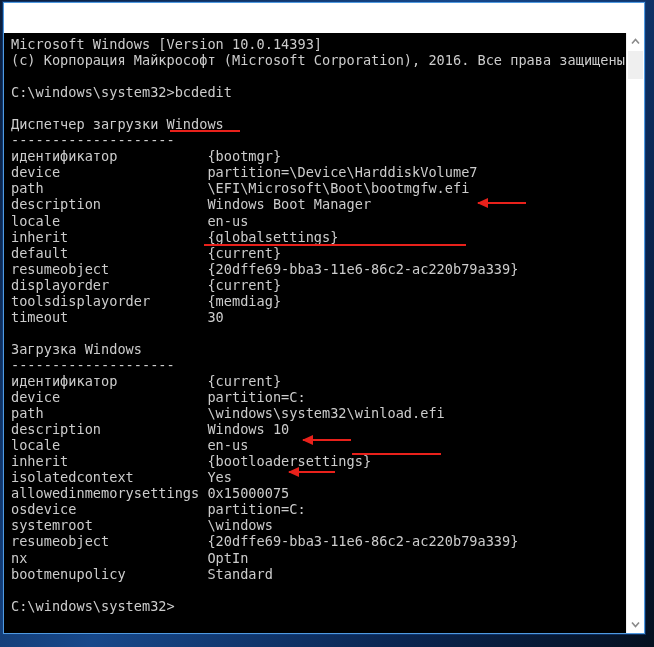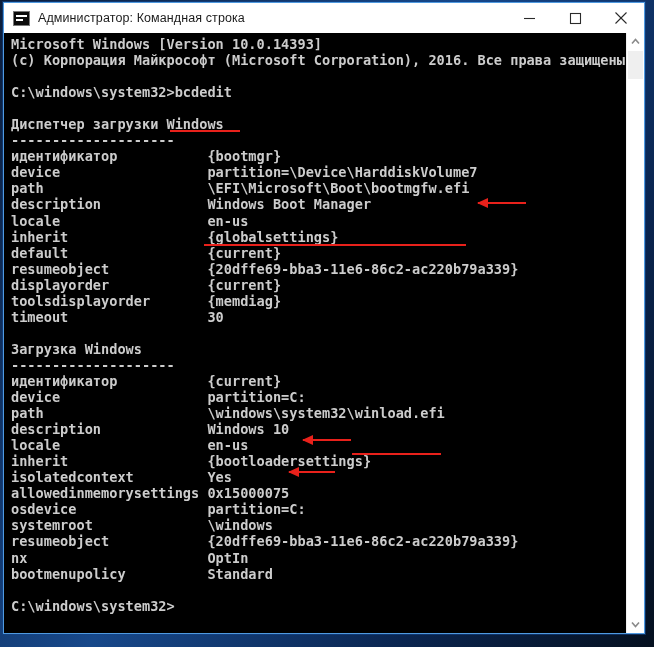--- a/index.html
+++ b/index.html
@@ -112,21 +112,21 @@
   #screen {
     position: relative;
     font-family: "DejaVu Sans Mono", monospace;
     font-size: 13.6px;
     line-height: 16.05px;
     color: #cccccc;
     white-space: pre;
     padding-left: 7px;
     letter-spacing: 0px;
   }
-  .ln { height: 16.05px; font-weight: bold; }
+  .ln { height: 16.05px; }
 
   
   #scrollbar {
     position: relative;
     width: 17px;
     flex: none;
     background: #ffffff;
     border-left: 1px solid #f0f0f0;
   }
   .sb-arrow {
@@ -173,43 +173,20 @@
     border-right: 11px solid #e8211b;
   }
 </style>
 </head>
 <body>
 
 <div id="desktop">
 
   <div id="window">
 
-    <div id="titlebar">
-      <div id="cmd-icon"></div>
-      <div id="title-text">Администратор: Командная строка</div>
-
-      <div class="winbtns">
-        <div class="winbtn">
-          <svg width="13" height="13" viewBox="0 0 13 13">
-            <line x1="1" y1="6.5" x2="12" y2="6.5" stroke="#2b2b2b" stroke-width="1.1"></line>
-          </svg>
-        </div>
-        <div class="winbtn">
-          <svg width="13" height="13" viewBox="0 0 13 13">
-            <rect x="1.5" y="1.5" width="10" height="10" fill="none" stroke="#2b2b2b" stroke-width="1.1"></rect>
-          </svg>
-        </div>
-        <div class="winbtn">
-          <svg width="14" height="14" viewBox="0 0 14 14">
-            <line x1="1.5" y1="1.5" x2="12.5" y2="12.5" stroke="#2b2b2b" stroke-width="1.1"></line>
-            <line x1="12.5" y1="1.5" x2="1.5" y2="12.5" stroke="#2b2b2b" stroke-width="1.1"></line>
-          </svg>
-        </div>
-      </div>
-    </div>
 
     <div id="console-wrap">
 
       <div id="console">
         <div id="screen"><div class="ln">Microsoft Windows [Version 10.0.14393]</div><div class="ln">(c) Корпорация Майкрософт (Microsoft Corporation), 2016. Все права защищены.</div><div class="ln"></div><div class="ln">C:\windows\system32&gt;bcdedit</div><div class="ln"></div><div class="ln">Диспетчер загрузки Windows</div><div class="ln">--------------------</div><div class="ln">идентификатор           {bootmgr}</div><div class="ln">device                  partition=\Device\HarddiskVolume7</div><div class="ln">path                    \EFI\Microsoft\Boot\bootmgfw.efi</div><div class="ln">description             Windows Boot Manager</div><div class="ln">locale                  en-us</div><div class="ln">inherit                 {globalsettings}</div><div class="ln">default                 {current}</div><div class="ln">resumeobject            {20dffe69-bba3-11e6-86c2-ac220b79a339}</div><div class="ln">displayorder            {current}</div><div class="ln">toolsdisplayorder       {memdiag}</div><div class="ln">timeout                 30</div><div class="ln"></div><div class="ln">Загрузка Windows</div><div class="ln">--------------------</div><div class="ln">идентификатор           {current}</div><div class="ln">device                  partition=C:</div><div class="ln">path                    \windows\system32\winload.efi</div><div class="ln">description             Windows 10</div><div class="ln">locale                  en-us</div><div class="ln">inherit                 {bootloadersettings}</div><div class="ln">isolatedcontext         Yes</div><div class="ln">allowedinmemorysettings 0x15000075</div><div class="ln">osdevice                partition=C:</div><div class="ln">systemroot              \windows</div><div class="ln">resumeobject            {20dffe69-bba3-11e6-86c2-ac220b79a339}</div><div class="ln">nx                      OptIn</div><div class="ln">bootmenupolicy          Standard</div><div class="ln"></div><div class="ln">C:\windows\system32&gt;</div></div>
         <div id="anno-layer">
             <div class="anno uline" style="left: 166px; top: 97px; width: 70px;"></div>
             <div class="anno arrow" style="left: 474px; top: 169px; width: 48px;"></div>
             <div class="anno uline" style="left: 200px; top: 211px; width: 262px;"></div>
             <div class="anno arrow" style="left: 299px; top: 406px; width: 48px;"></div>

